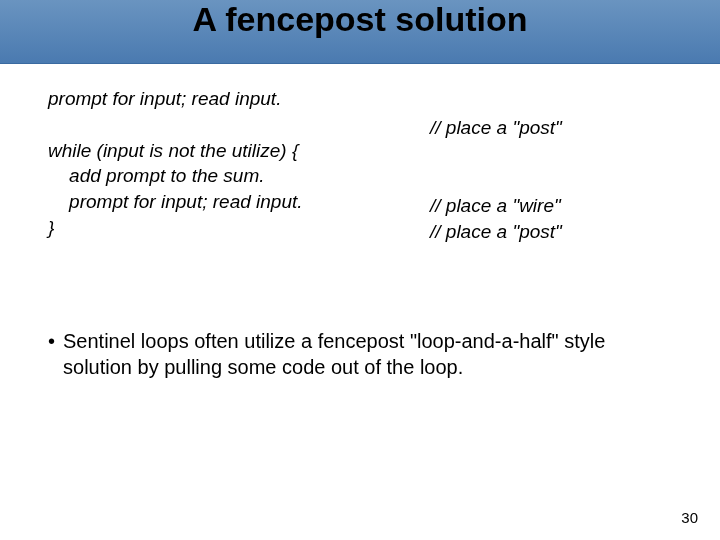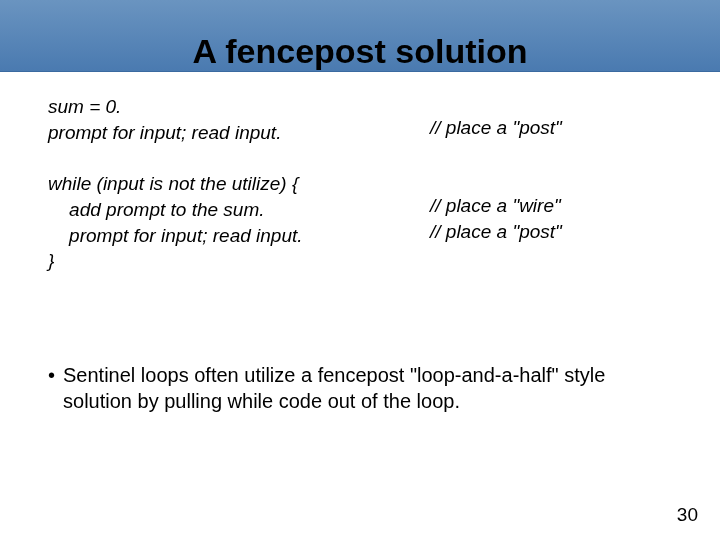--- a/index.html
+++ b/index.html
@@ -6,25 +6,25 @@
   body {
     width: 720px;
     height: 540px;
     background: #ffffff;
     font-family: Verdana, Geneva, sans-serif;
     position: relative;
     overflow: hidden;
   }
   .title-bar {
     width: 100%;
-    height: 72px;
+    height: 64px;
     background: linear-gradient(to bottom, #6a94c0 0%, #5a87b8 50%, #4a7ab0 100%);
     border-bottom: 1px solid #3a6aa0;
     display: flex;
-    align-items: flex-end;
+    align-items: flex-start;
     justify-content: center;
   }
   .title-text {
     font-size: 34px;
     font-weight: bold;
     color: #000000;
     font-family: Verdana, Geneva, sans-serif;
   }
   .content {
     padding: 22px 48px 0 48px;
@@ -62,38 +62,35 @@
     padding-right: 8px;
     padding-left: 0;
   }
   .bullet-text {
     flex: 1 1 auto;
   }
   .page-num {
     position: absolute;
     bottom: 14px;
     right: 22px;
-    font-size: 19px;
+    font-size: 15px;
     color: #000000;
     font-family: Verdana, Geneva, sans-serif;
   }
 </style>
 </head>
 <body>
 
 <div class="title-bar">
   <div class="title-text">A fencepost solution</div>
 </div>
 
 <div class="content">
 
   <div class="code-block">
-    <div class="code-line">
-      <span class="code-left">sum = 0.</span>
-    </div>
     <div class="code-line">
       <span class="code-left">prompt for input; read input.</span>
     </div>
     <span class="comment-fixed" style="left:430px; top:115px; font-style:italic; font-size:19px;">// place a "post"</span>
 
     <div class="code-line" style="height:26px;"></div>
 
     <div class="code-line">
       <span class="code-left">while (input is not the utilize) {</span>
     </div>
@@ -108,19 +105,19 @@
     <span class="comment-fixed" style="left:430px; top:219px; font-style:italic; font-size:19px;">// place a "post"</span>
 
     <div class="code-line">
       <span class="code-left">}</span>
     </div>
   </div>
 
   <div class="bullet-section">
     <div class="bullet-row">
       <div class="bullet-mark">•</div>
-      <div class="bullet-text">Sentinel loops often utilize a fencepost "loop-and-a-half" style solution by pulling while code out of the loop.</div>
+      <div class="bullet-text">Sentinel loops often utilize a fencepost "loop-and-a-half" style solution by pulling some code out of the loop.</div>
     </div>
   </div>
 
 </div>
 
 <div class="page-num">30</div>
 
 </body></html>

